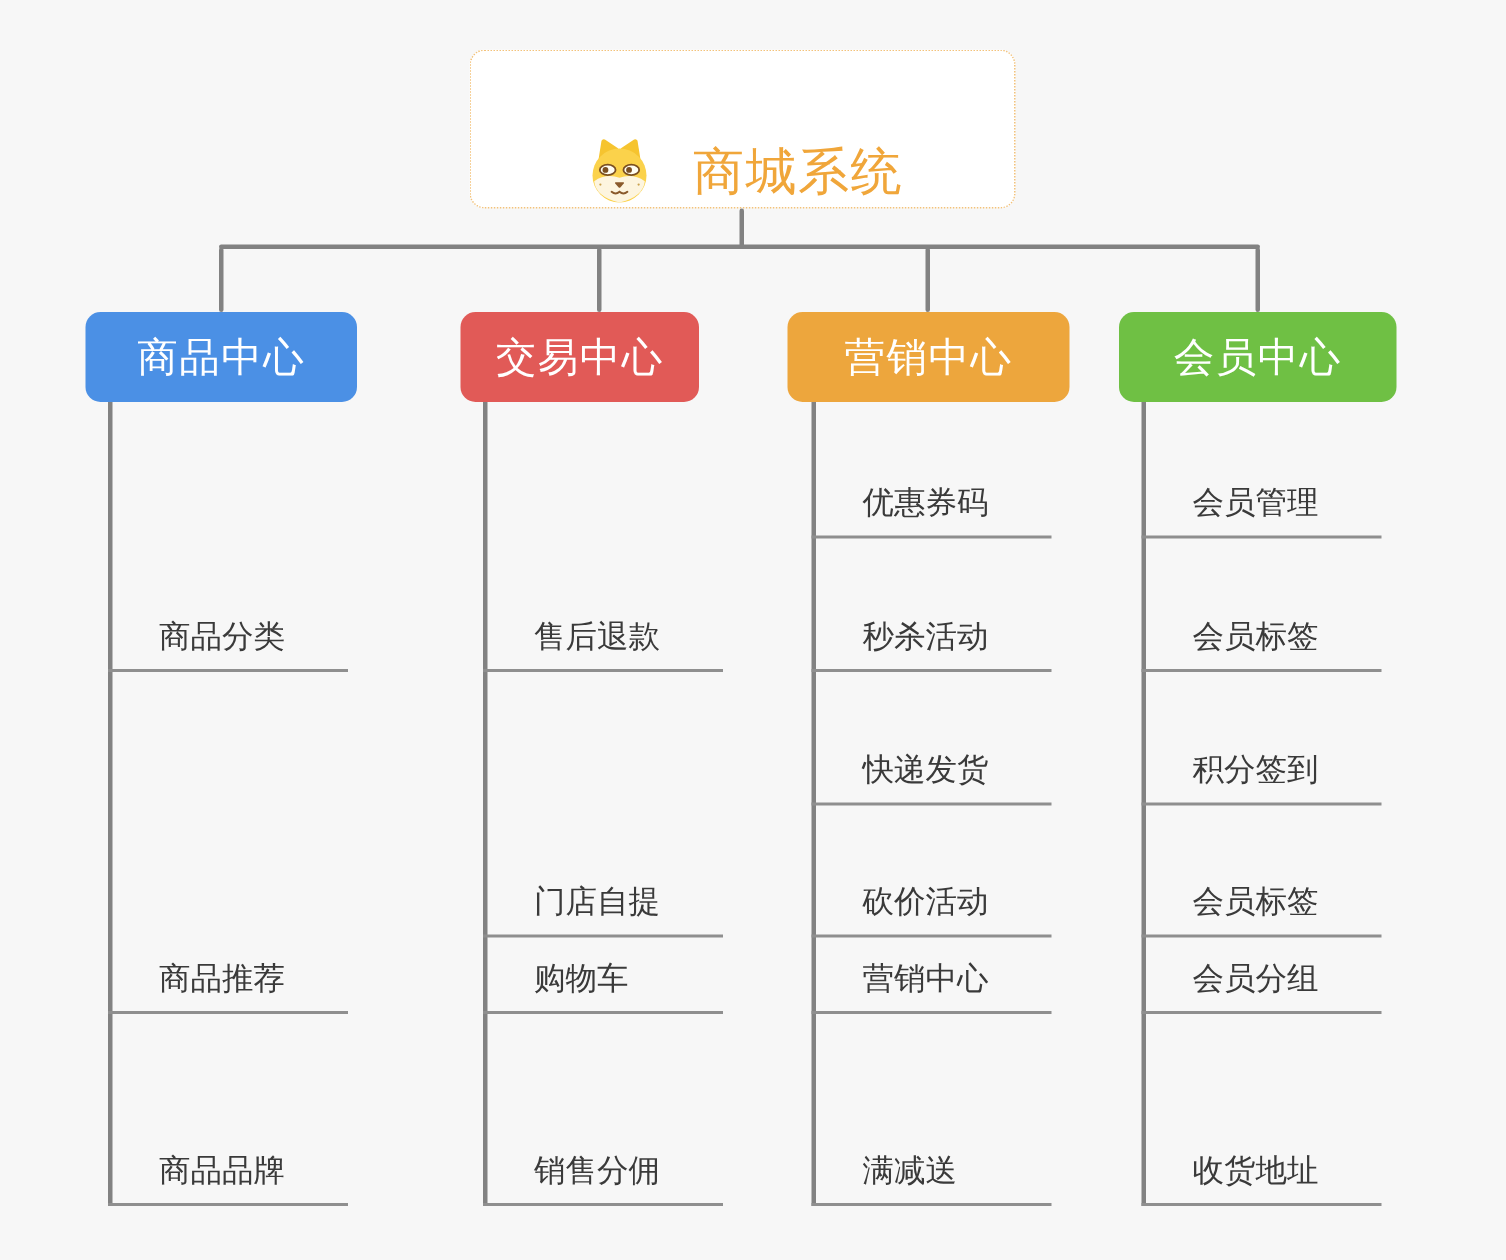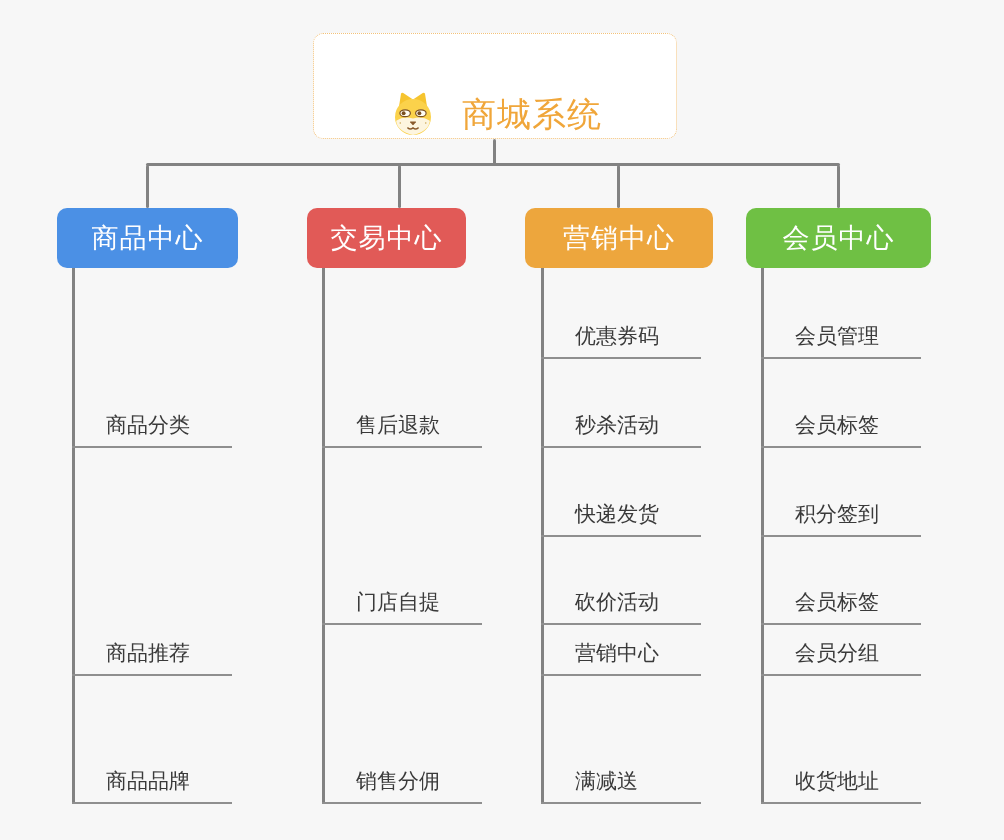--- a/index.html
+++ b/index.html
@@ -83,20 +83,21 @@
   <div class="trunk t1"></div>
   <div class="trunk t2"></div>
   <div class="trunk t3"></div>
 
   <div class="leaf c0 r1">商品分类</div>
   <div class="leaf c0 r4">商品推荐</div>
   <div class="leaf c0 r5">商品品牌</div>
 
   <div class="leaf c1 r1">售后退款</div>
   <div class="leaf c1 r3">门店自提</div>
+  <div class="leaf c1 r4">购物车</div>
   <div class="leaf c1 r5">销售分佣</div>
 
   <div class="leaf c2 r0">优惠券码</div>
   <div class="leaf c2 r1">秒杀活动</div>
   <div class="leaf c2 r2">快递发货</div>
   <div class="leaf c2 r3">砍价活动</div>
   <div class="leaf c2 r4">营销中心</div>
   <div class="leaf c2 r5">满减送</div>
 
   <div class="leaf c3 r0">会员管理</div>

